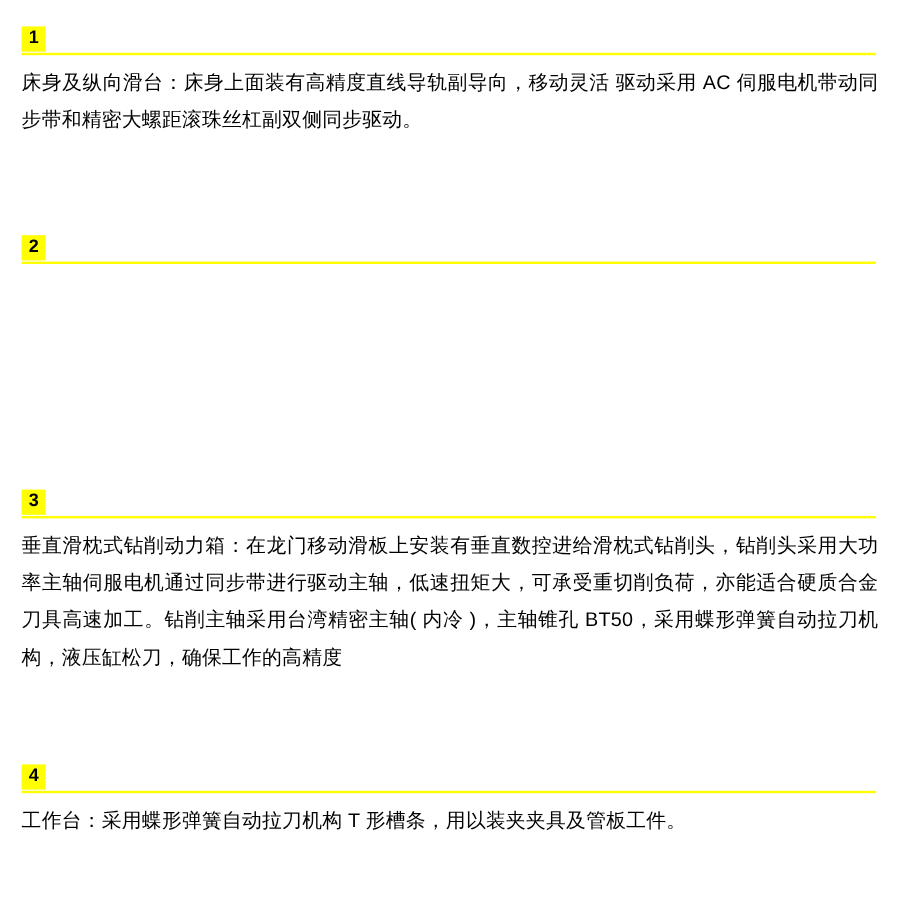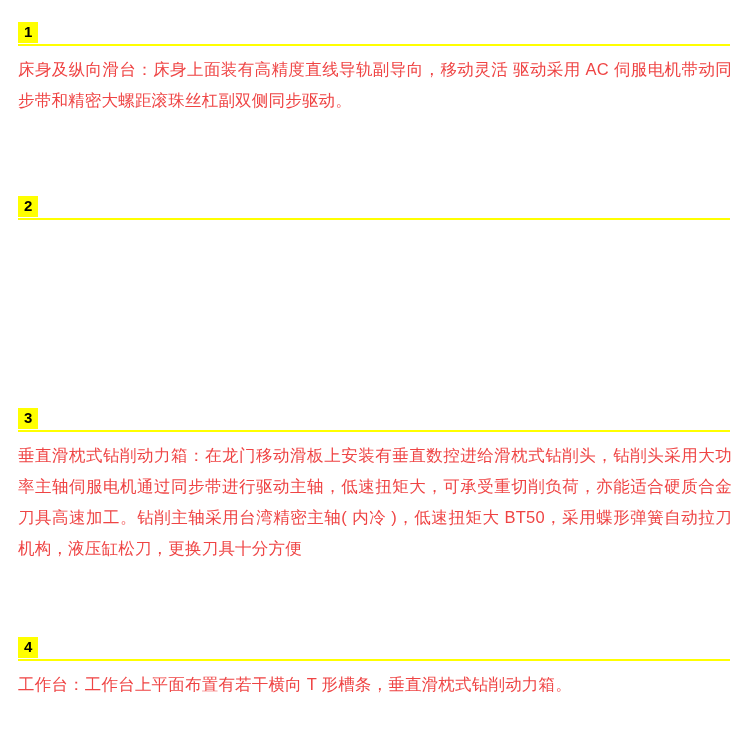--- a/index.html
+++ b/index.html
@@ -48,21 +48,21 @@
     bottom: 2px;
     height: 2px;
     background: #ffff00;
     z-index: 1;
   }
   .para {
     font-family: "Liberation Sans", sans-serif;
     font-size: 16.5px;
     line-height: 31px;
     letter-spacing: 0.2px;
-    color: #ef4444;
+    color: #000000;
     margin: 6px 0 0 0;
     padding: 0 4px 0 4px;
     text-align: justify;
   }
   .sec1 { position: absolute; top: 22px; left: 14px; right: 14px; }
   .sec2 { position: absolute; top: 196px; left: 14px; right: 14px; }
   .sec3 { position: absolute; top: 408px; left: 14px; right: 14px; }
   .sec4 { position: absolute; top: 637px; left: 14px; right: 14px; }
 </style>
 </head>
@@ -83,24 +83,24 @@
       <span class="badge">2</span>
       <span class="badge-underline"></span>
     </div>
   </div>
 
   <div class="section sec3">
     <div class="badge-row">
       <span class="badge">3</span>
       <span class="badge-underline"></span>
     </div>
-    <p class="para">垂直滑枕式钻削动力箱：在龙门移动滑板上安装有垂直数控进给滑枕式钻削头，钻削头采用大功率主轴伺服电机通过同步带进行驱动主轴，低速扭矩大，可承受重切削负荷，亦能适合硬质合金刀具高速加工。钻削主轴采用台湾精密主轴( 内冷 )，低速扭矩大 BT50，采用蝶形弹簧自动拉刀机构，液压缸松刀，更换刀具十分方便</p>
+    <p class="para">垂直滑枕式钻削动力箱：在龙门移动滑板上安装有垂直数控进给滑枕式钻削头，钻削头采用大功率主轴伺服电机通过同步带进行驱动主轴，低速扭矩大，可承受重切削负荷，亦能适合硬质合金刀具高速加工。钻削主轴采用台湾精密主轴( 内冷 )，主轴锥孔 BT50，采用蝶形弹簧自动拉刀机构，液压缸松刀，确保工作的高精度</p>
   </div>
 
   <div class="section sec4">
     <div class="badge-row">
       <span class="badge">4</span>
       <span class="badge-underline"></span>
     </div>
-    <p class="para">工作台：工作台上平面布置有若干横向 T 形槽条，垂直滑枕式钻削动力箱。</p>
+    <p class="para">工作台：采用蝶形弹簧自动拉刀机构 T 形槽条，用以装夹夹具及管板工件。</p>
   </div>
 
 </div>
 
 </body></html>

